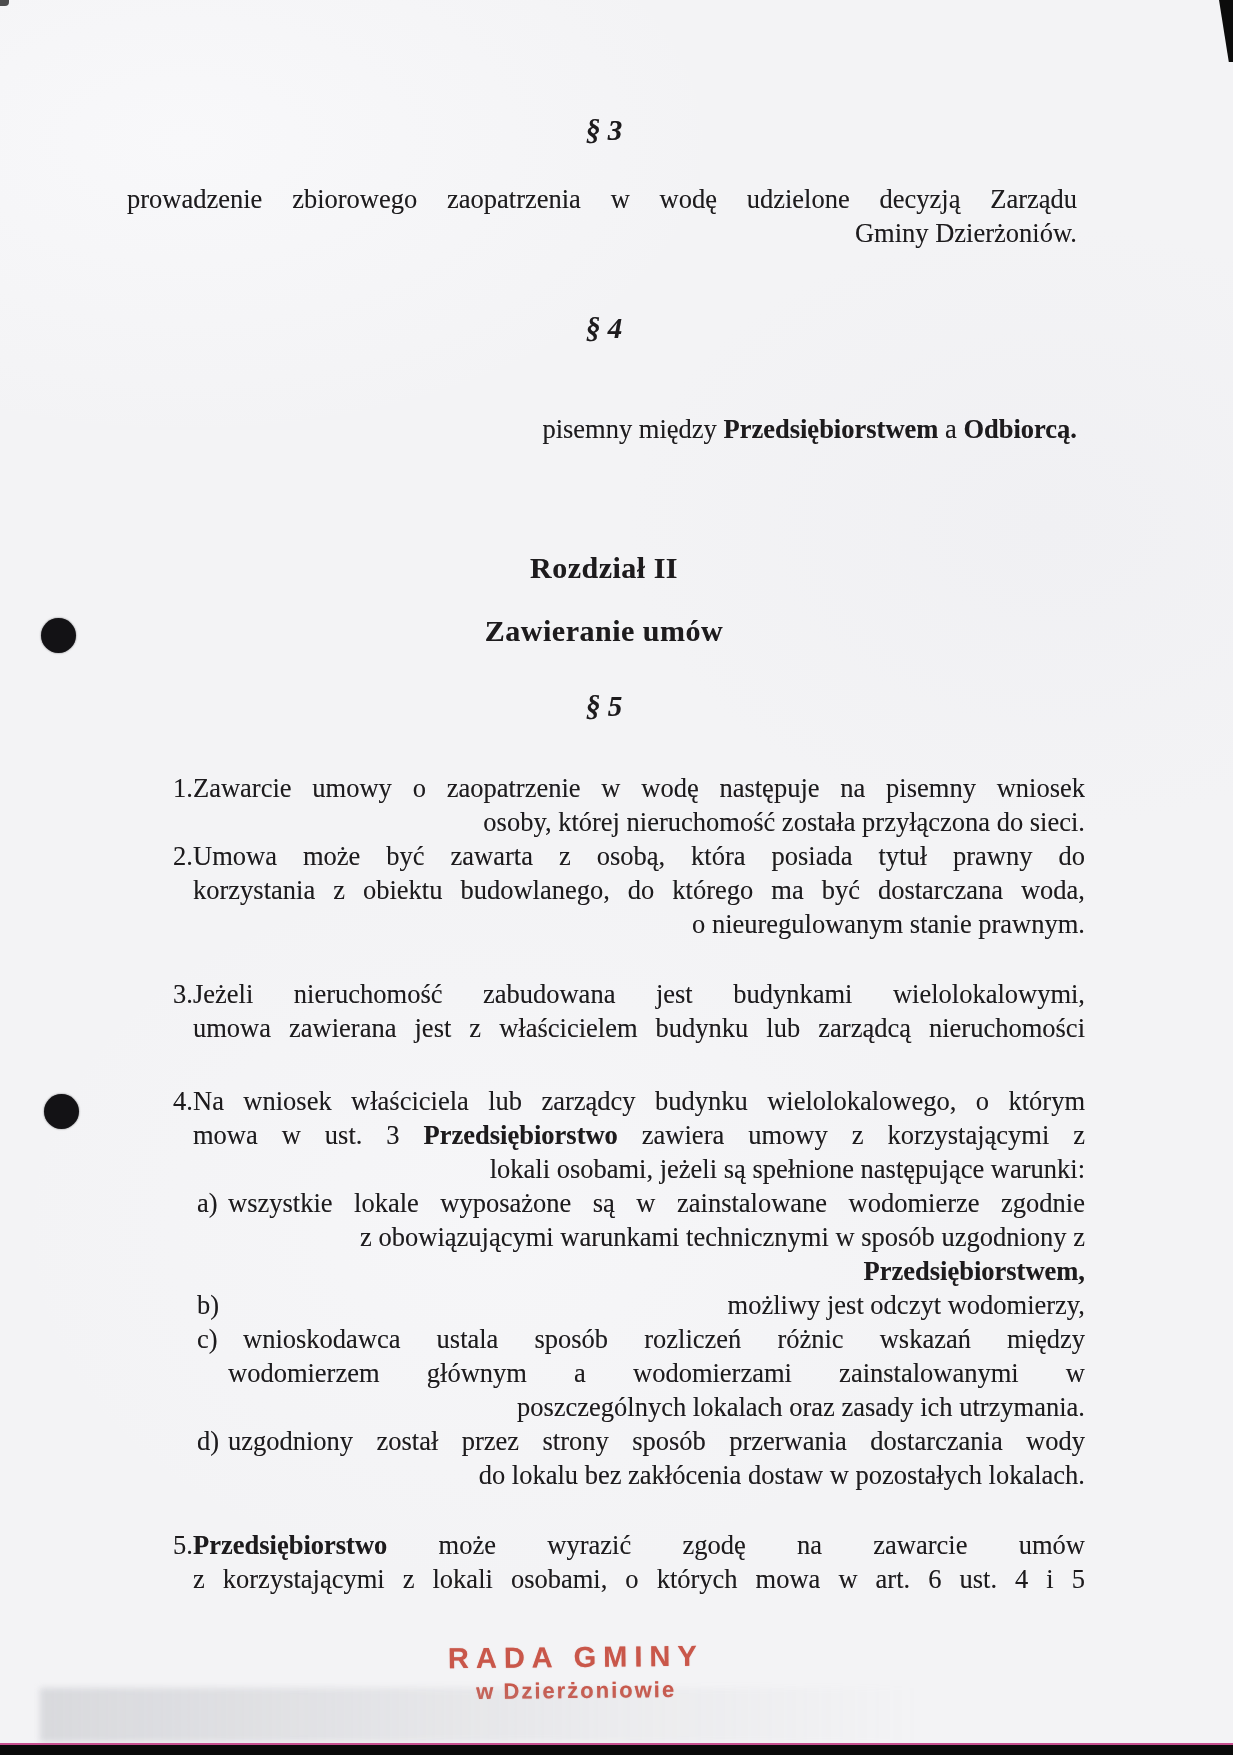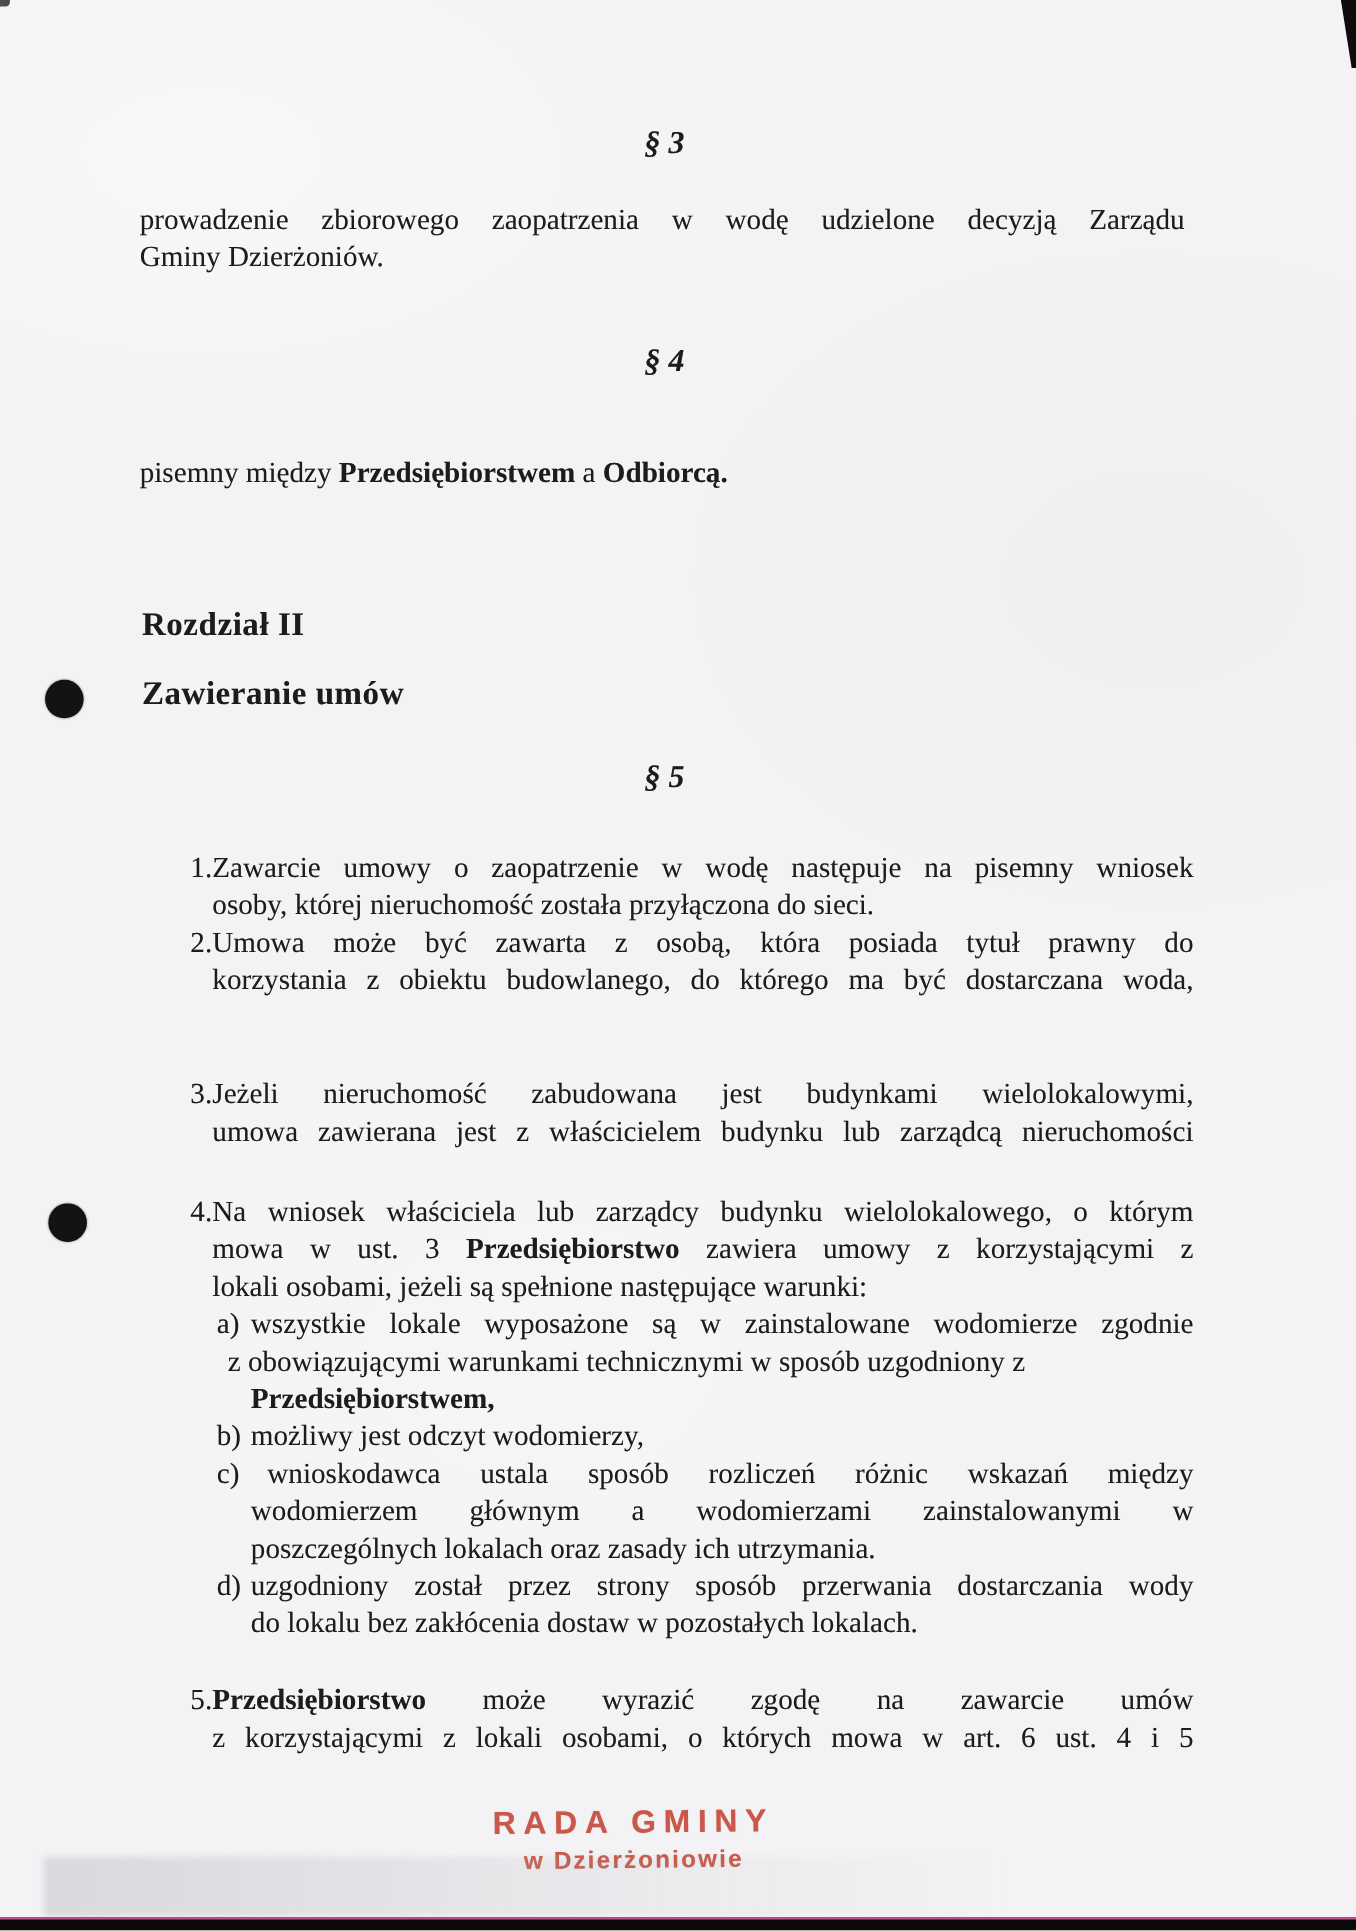--- a/index.html
+++ b/index.html
@@ -11,24 +11,24 @@
       radial-gradient(700px 500px at 85% 30%, #f0f0f3 0%, rgba(240,240,243,0) 60%),
       radial-gradient(800px 600px at 40% 70%, #f6f6f8 0%, rgba(246,246,248,0) 60%),
       #f3f3f5;
   }
   .page{position:absolute;inset:0}
   .shead,.chead,.para,.item,.ln,.inum,.smark{
     text-shadow:0 0 .6px rgba(30,28,30,.38);
   }
   .shead{position:absolute;left:129px;width:950px;text-align:center;
     font-style:italic;font-weight:700;font-size:29px;line-height:40px}
-  .chead{position:absolute;left:129px;width:950px;text-align:left;
+  .chead{position:absolute;left:129px;width:950px;text-align:center;
     font-weight:700;font-size:30px;line-height:40px;letter-spacing:.5px}
   .para{position:absolute;left:127px;width:950px}
-  .ln{height:34px;line-height:34px;font-size:26.5px;white-space:nowrap;text-align:left}
+  .ln{height:34px;line-height:34px;font-size:26.5px;white-space:nowrap;text-align:right}
   .ln.jl{text-align:justify;text-align-last:justify;text-justify:inter-word}
   .b{font-weight:700}
   .item{position:absolute;left:173px;width:912px}
   .inum{position:absolute;left:0;top:0;height:34px;line-height:34px;font-size:26.5px}
   .ibody{margin-left:20px}
   .sub{position:relative;margin-left:4px;padding-left:31px}
   .smark{position:absolute;left:0;top:0;height:34px;line-height:34px;font-size:26.5px}
   .ln.ind{padding-left:15px}
   .ln.pull{margin-left:-21px}
   .stamp{position:absolute;left:420px;top:1642px;width:312px;text-align:center;
@@ -78,20 +78,21 @@
       <div class="ln jl"><span>Zawarcie umowy o zaopatrzenie w wodę następuje na pisemny wniosek</span></div>
       <div class="ln"><span>osoby, której nieruchomość została przyłączona do sieci.</span></div>
     </div>
   </div>
 
   <div class="item" style="top:839px">
     <span class="inum">2.</span>
     <div class="ibody">
       <div class="ln jl"><span>Umowa może być zawarta z osobą, która posiada tytuł prawny do</span></div>
       <div class="ln jl"><span>korzystania z obiektu budowlanego, do którego ma być dostarczana woda,</span></div>
+      <div class="ln"><span>o nieuregulowanym stanie prawnym.</span></div>
     </div>
   </div>
 
   <div class="item" style="top:977px">
     <span class="inum">3.</span>
     <div class="ibody">
       <div class="ln jl"><span>Jeżeli nieruchomość zabudowana jest budynkami wielolokalowymi,</span></div>
       <div class="ln jl"><span>umowa zawierana jest z właścicielem budynku lub zarządcą nieruchomości</span></div>
     </div>
   </div>

